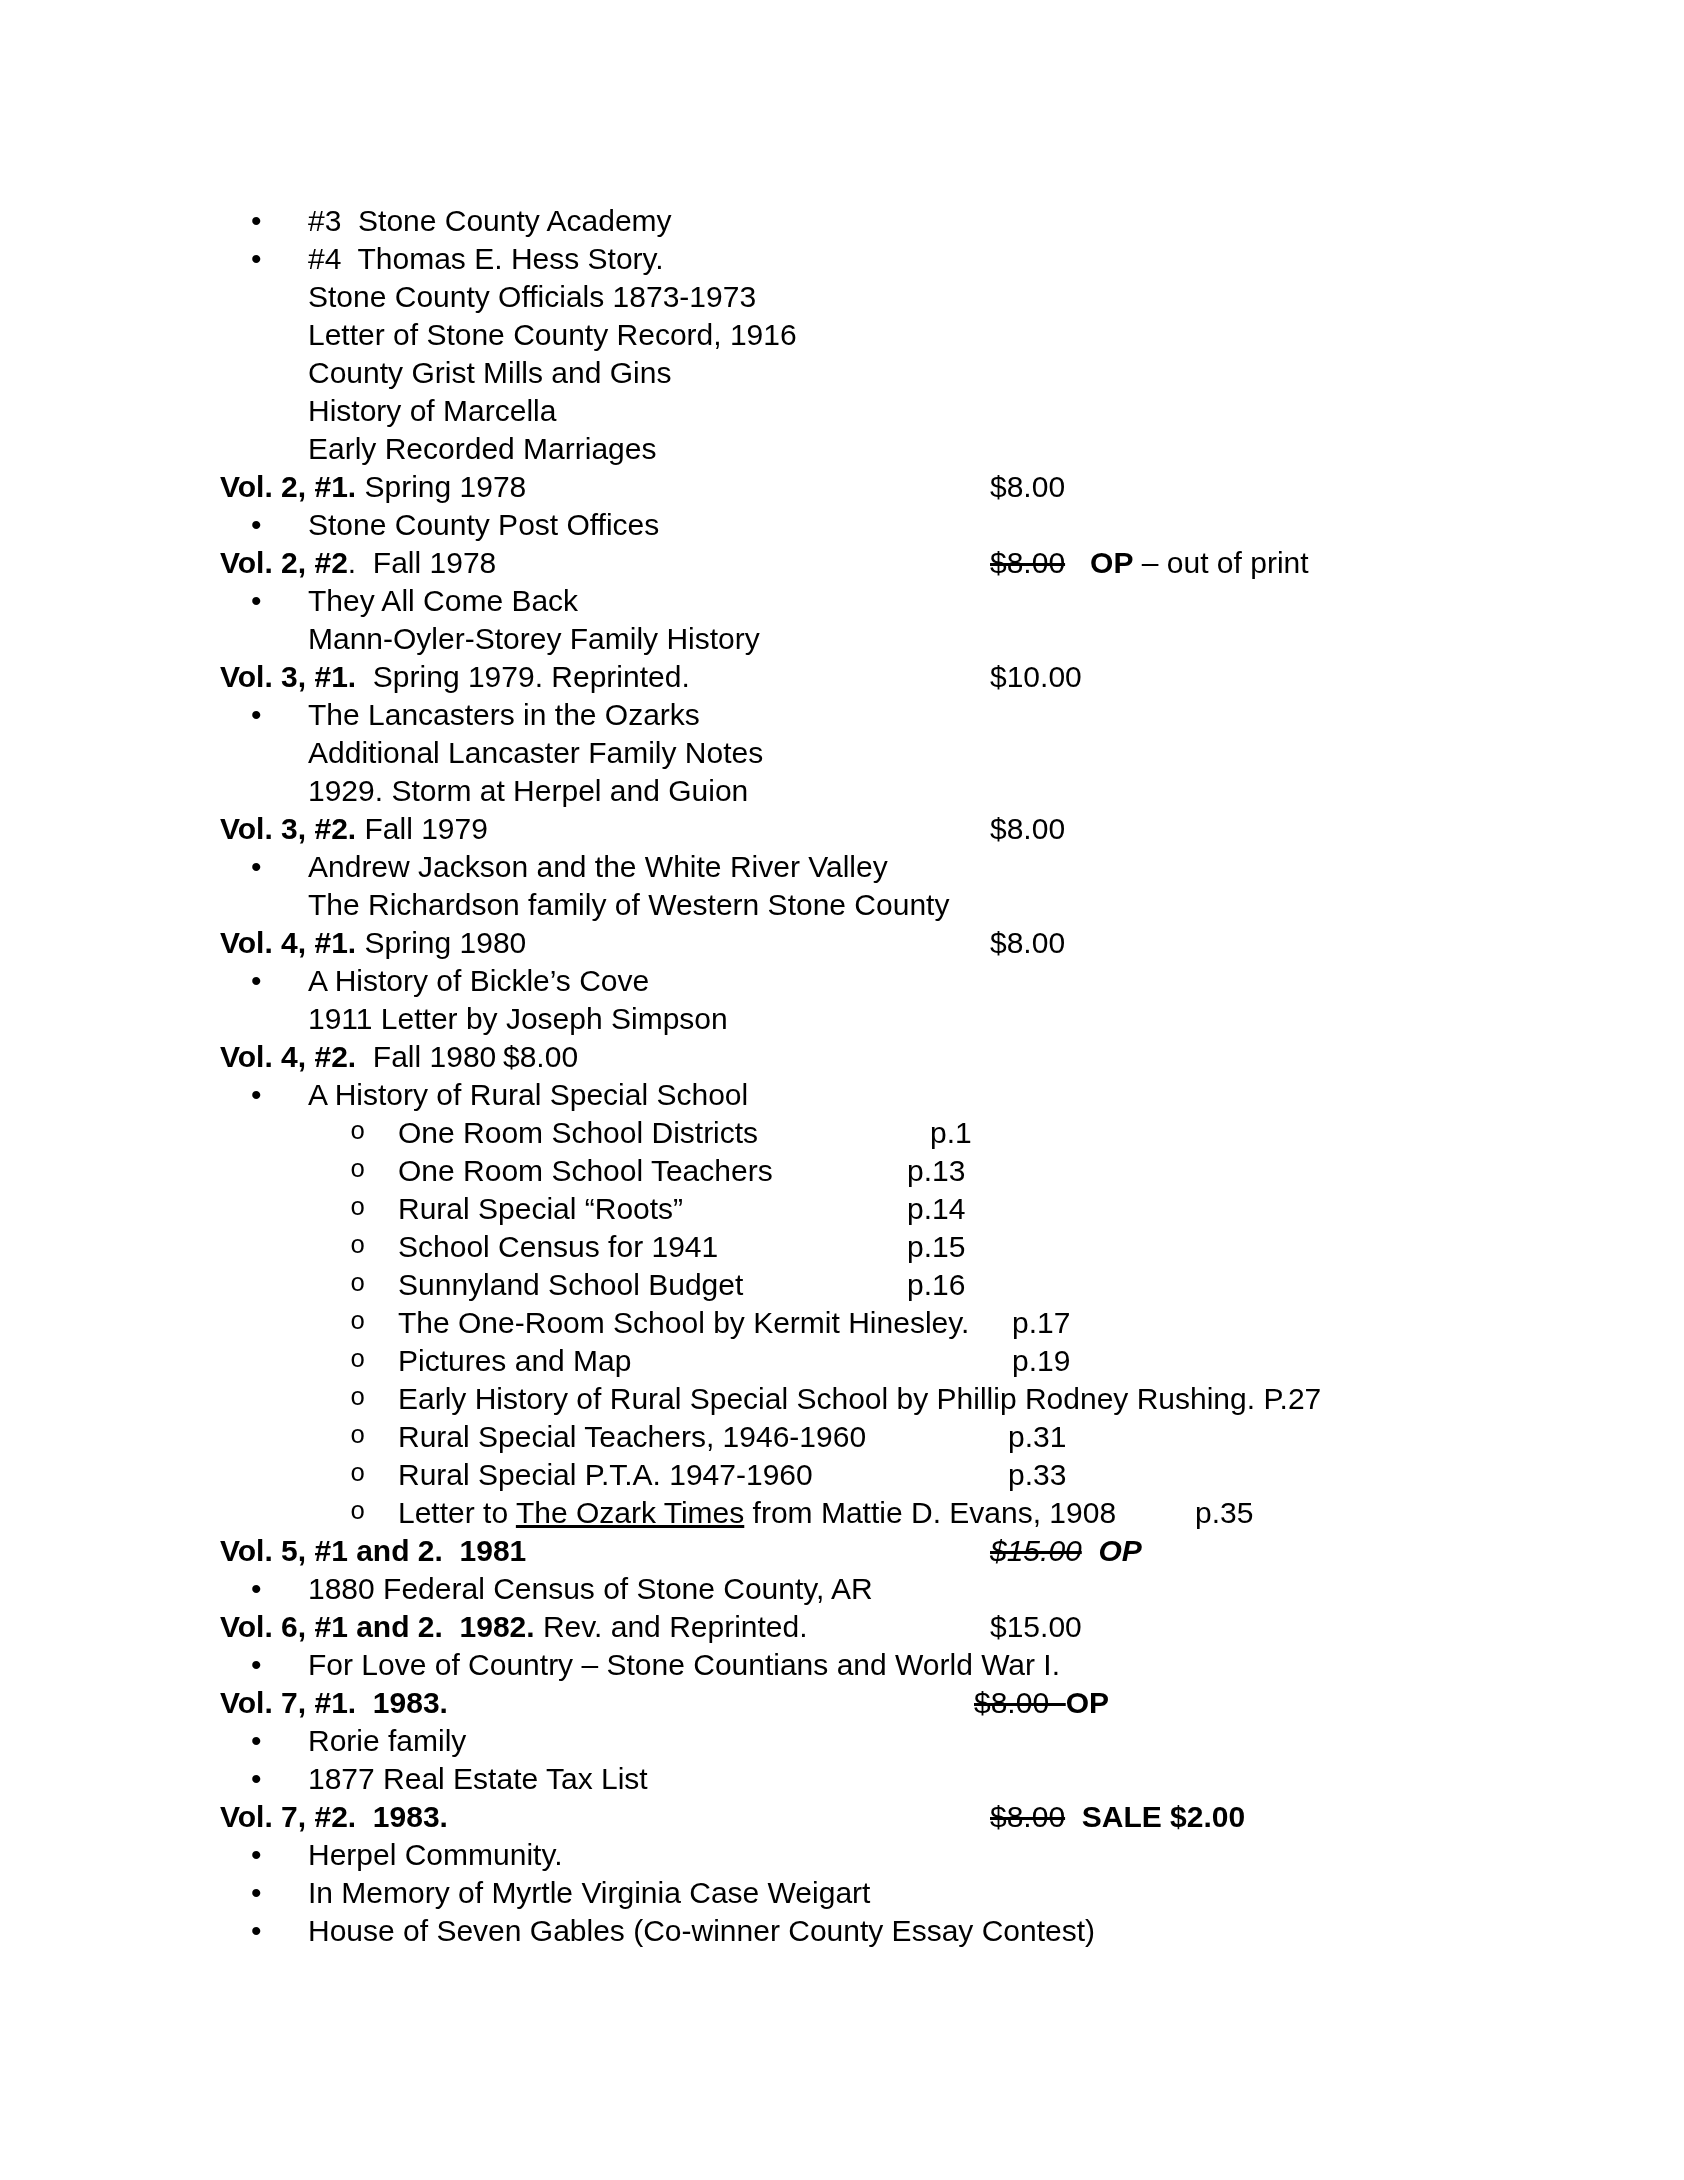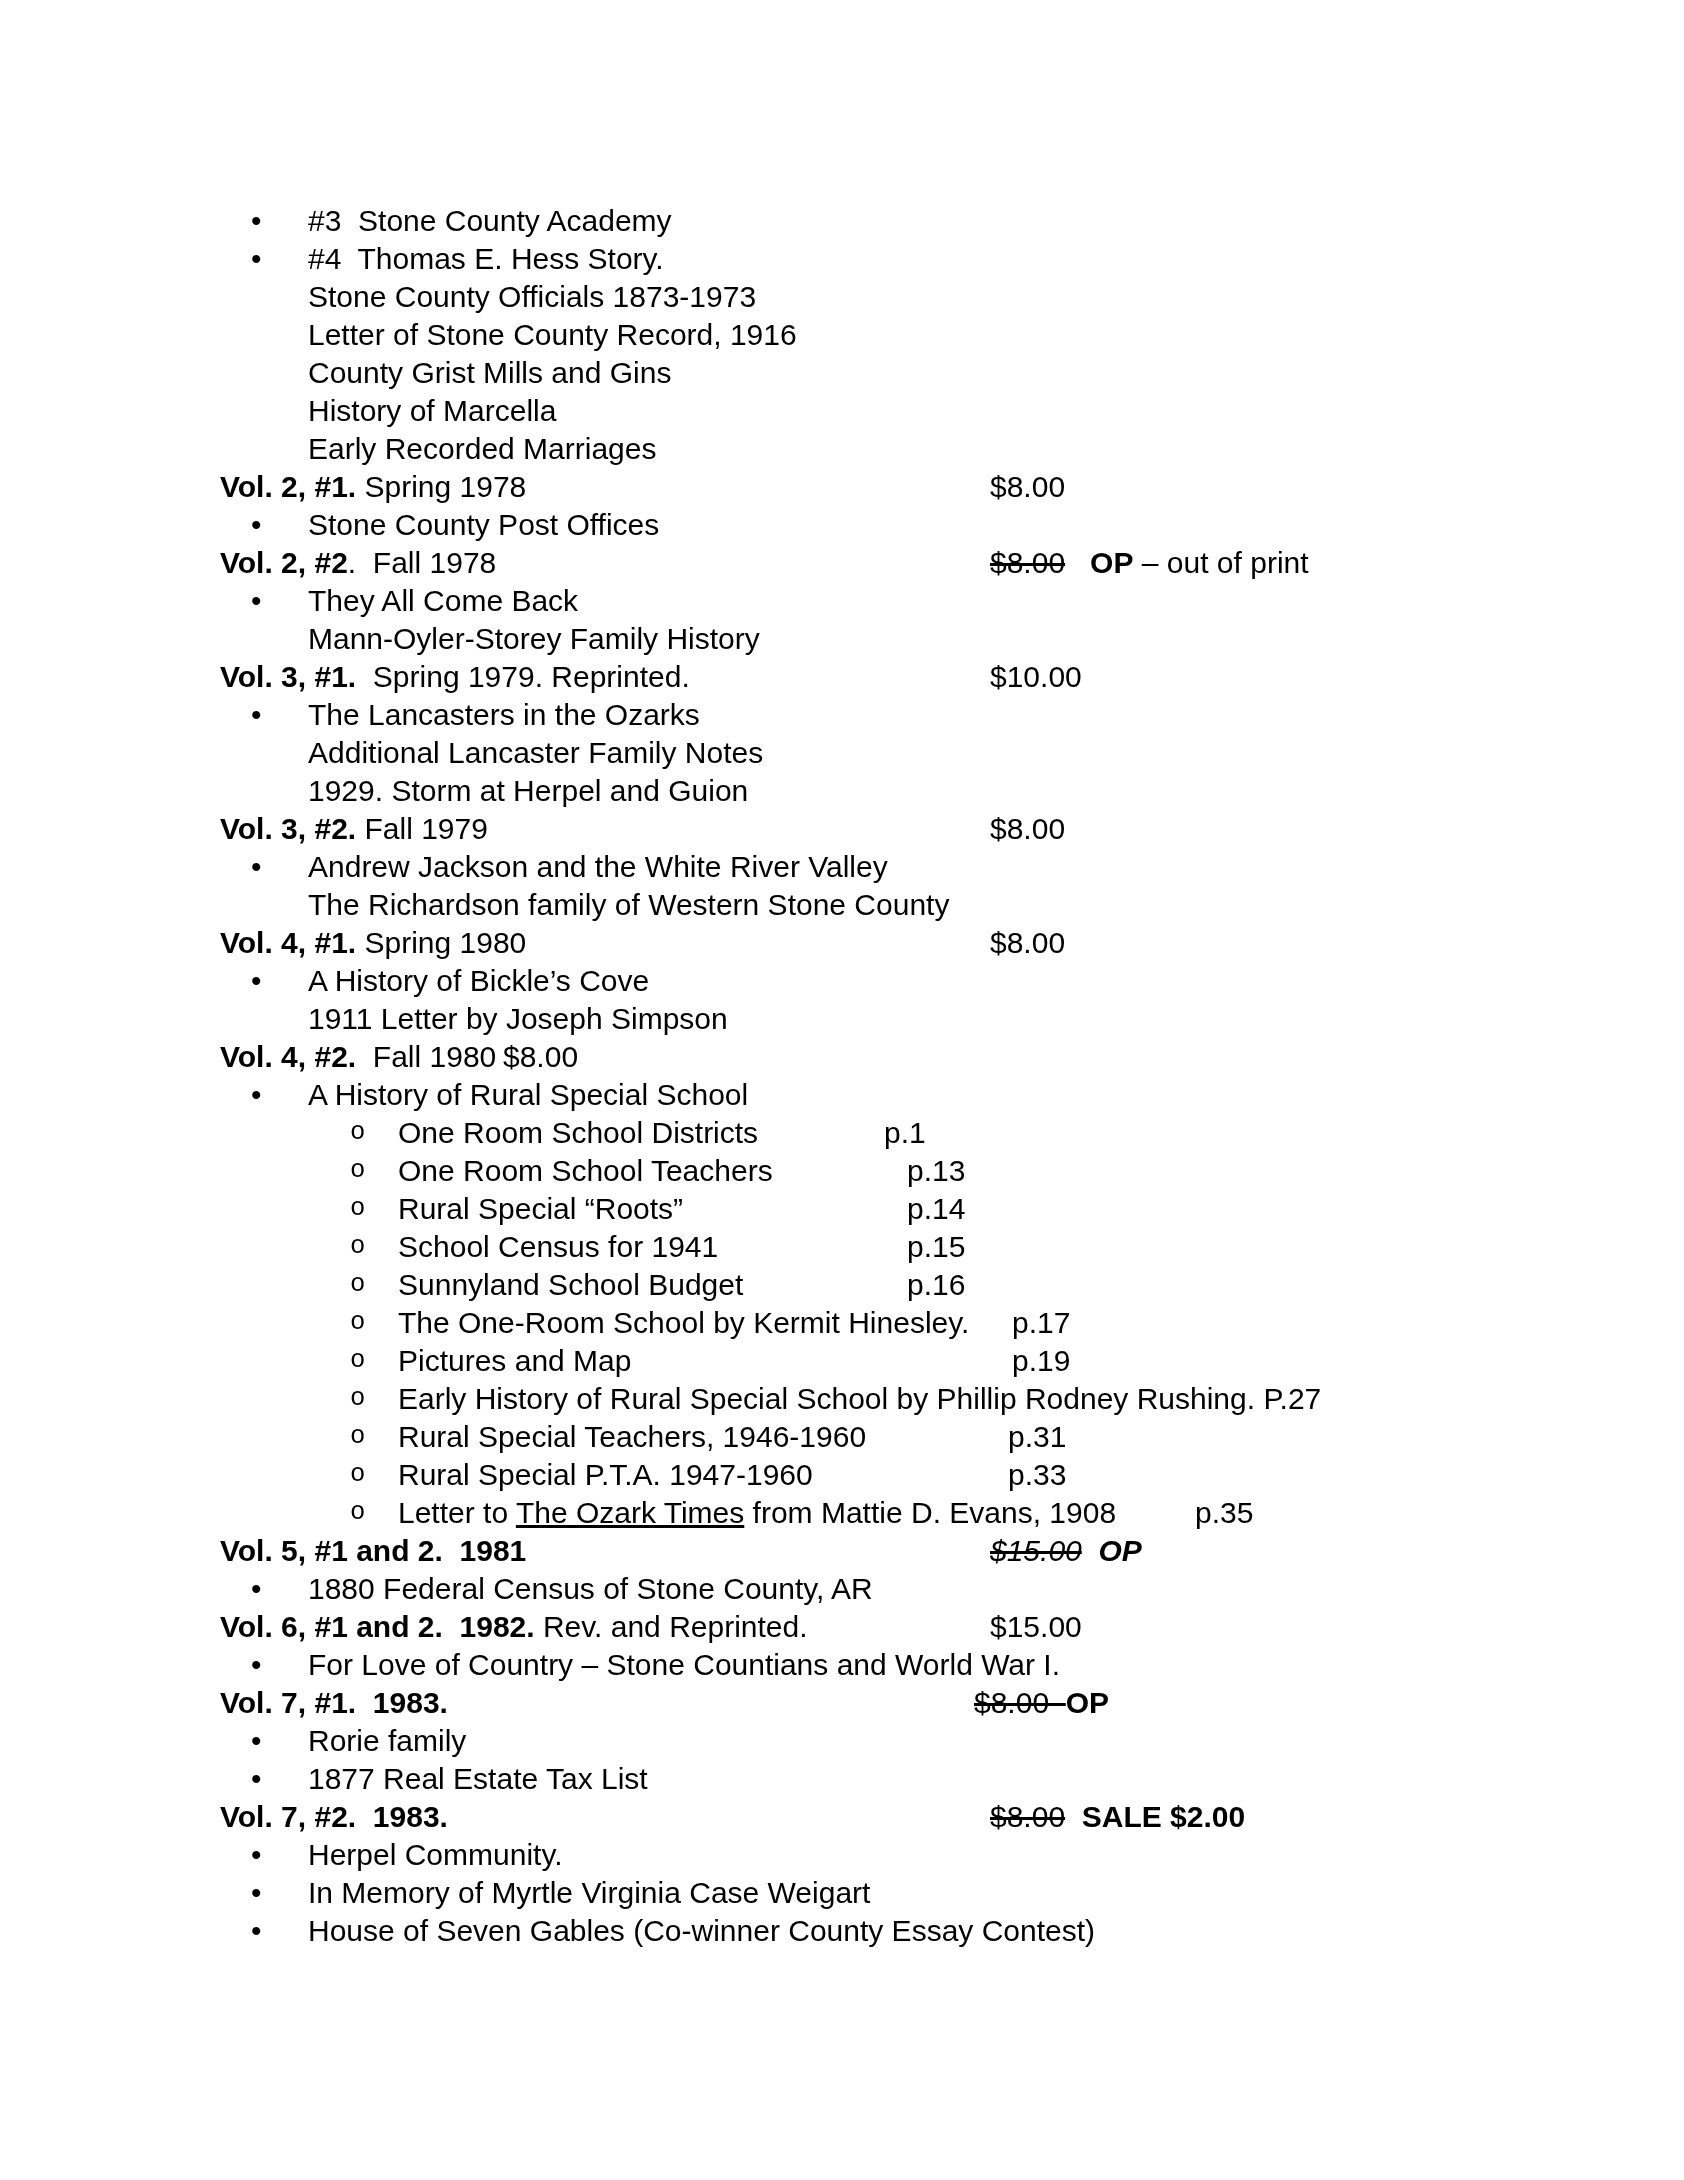--- a/index.html
+++ b/index.html
@@ -133,21 +133,21 @@
         <span class="text"><span class="bold">Vol. 4, #2.</span><span>  Fall 1980</span></span>
         <span class="tab" style="left: 303px;"><span>$8.00</span></span>
       </div>
       <div class="line b1">
         <span class="marker">•</span>
         <span class="text"><span>A History of Rural Special School</span></span>
       </div>
       <div class="line b2">
         <span class="marker">o</span>
         <span class="text"><span>One Room School Districts</span></span>
-        <span class="tab" style="left: 684px; text-align: right;"><span>p.1</span></span>
+        <span class="tab" style="left: 730px; text-align: right;"><span>p.1</span></span>
       </div>
       <div class="line b2">
         <span class="marker">o</span>
         <span class="text"><span>One Room School Teachers</span></span>
         <span class="tab" style="left: 707px;"><span>p.13</span></span>
       </div>
       <div class="line b2">
         <span class="marker">o</span>
         <span class="text"><span>Rural Special “Roots”</span></span>
         <span class="tab" style="left: 707px;"><span>p.14</span></span>

